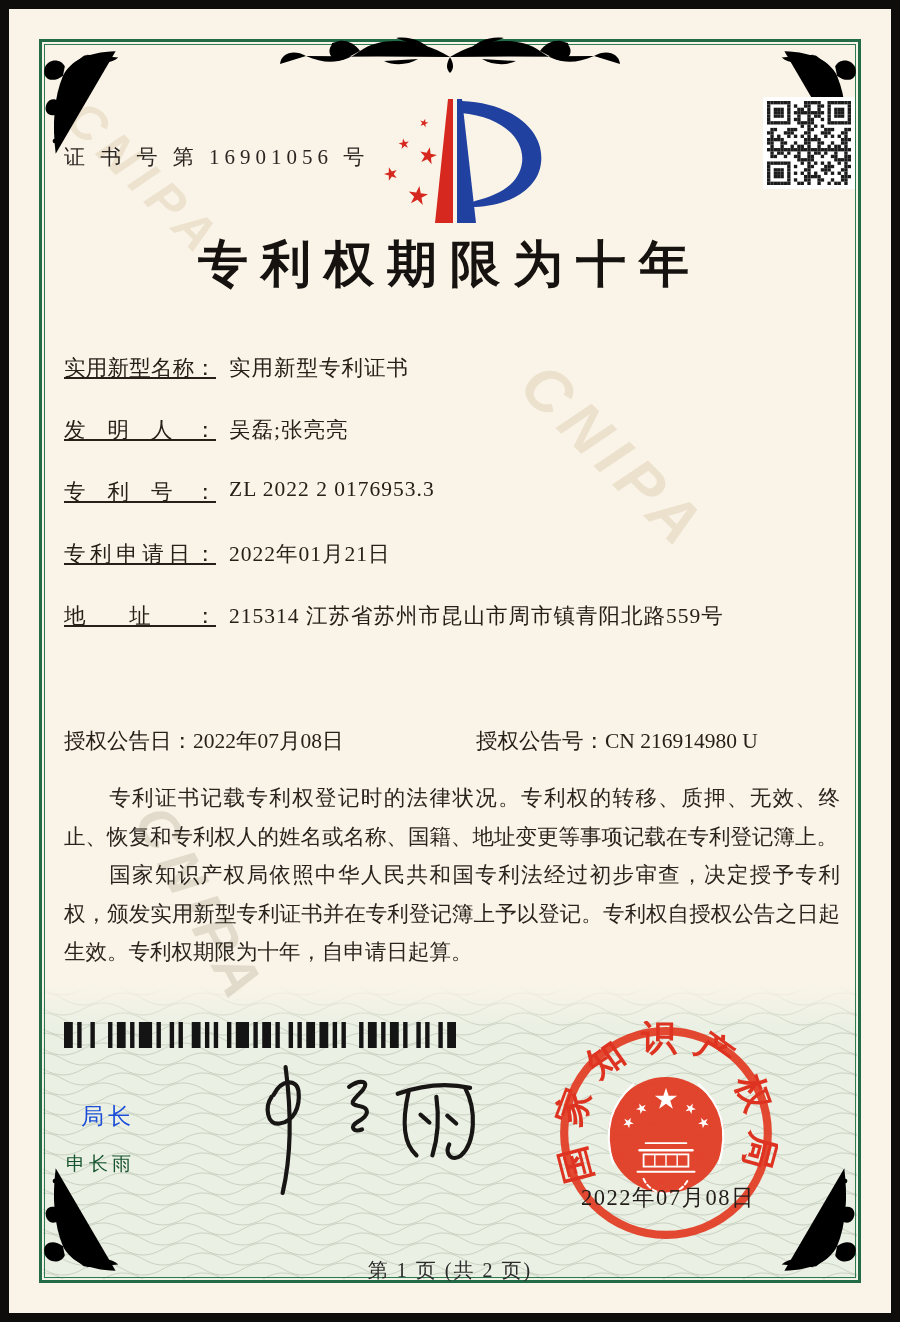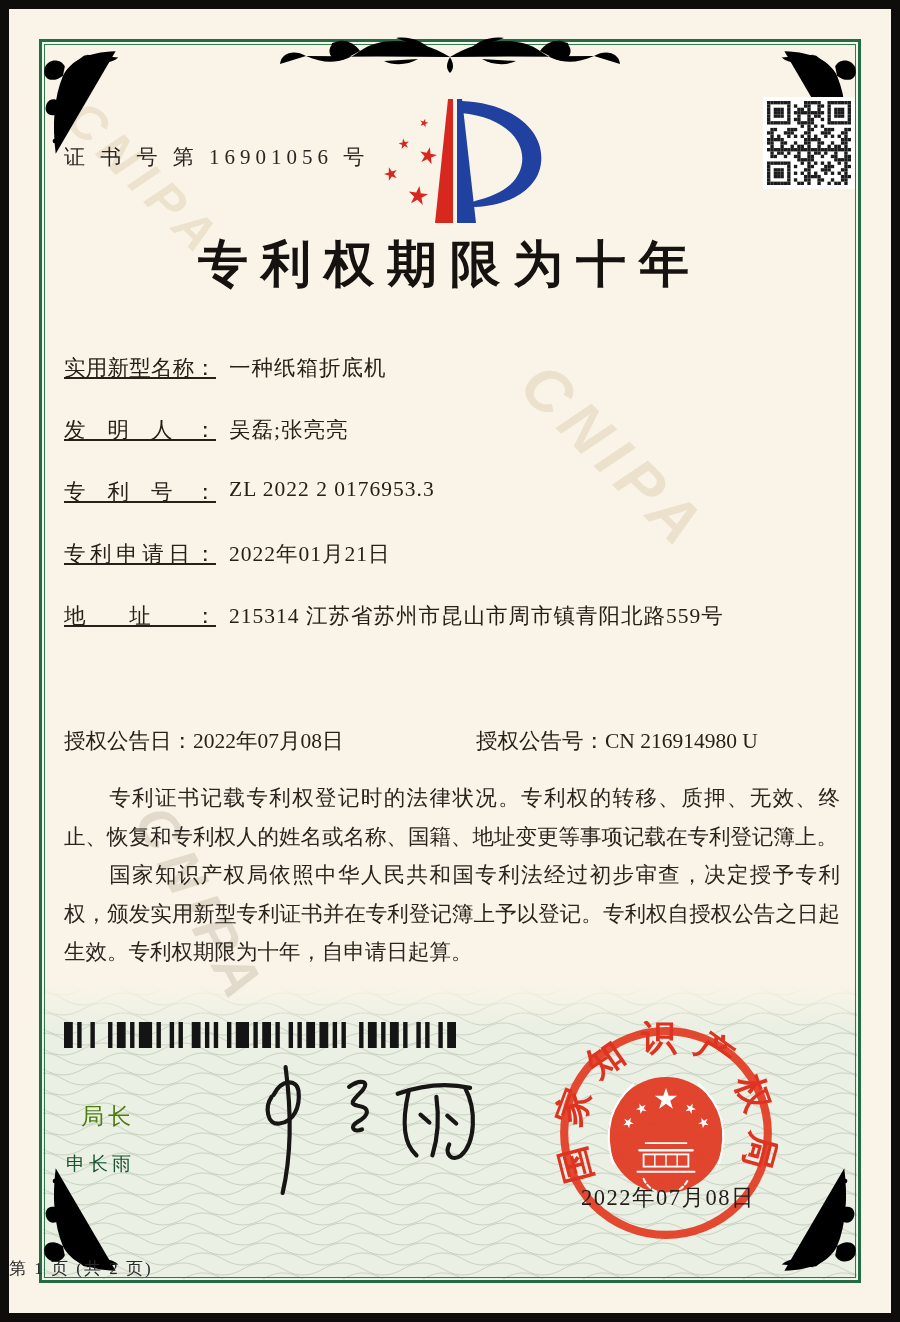--- a/index.html
+++ b/index.html
@@ -49,32 +49,32 @@
   .grant{position:absolute;left:55px;top:717px;font-size:21.5px;color:#262018;z-index:4;white-space:nowrap;}
   .grant .g2{position:absolute;left:412px;top:0;}
 
   .paras{position:absolute;left:55px;top:770px;width:776px;font-size:21.5px;line-height:38.5px;
          color:#2a241e;z-index:4;text-align:justify;}
   .paras p{margin:0;text-indent:2.1em;}
 
   .barcode{position:absolute;left:55px;top:1013px;width:392px;height:26px;z-index:4;}
   .barcode rect{fill:#141414;}
 
-  .sig-role{position:absolute;left:72px;top:1092px;font-size:23px;color:#4d7c0f;z-index:4;
+  .sig-role{position:absolute;left:72px;top:1092px;font-size:23px;color:#1d4ed8;z-index:4;
             font-family:Liberation Serif, serif;letter-spacing:4px;}
   .sig-name{position:absolute;left:57px;top:1142px;font-size:19px;color:#14532d;z-index:4;
             font-family:"Liberation Sans","DejaVu Sans",sans-serif;letter-spacing:4px;}
   .sig-script{position:absolute;left:225px;top:1050px;width:248px;height:142px;z-index:6;}
   .sig-script path{stroke:#181614;stroke-width:4.2;fill:none;stroke-linecap:round;stroke-linejoin:round;}
 
   .seal{position:absolute;left:545px;top:1012px;width:224px;height:224px;z-index:5;}
   .seal-date{position:absolute;left:572px;top:1173px;font-size:22.5px;letter-spacing:1.5px;color:#221d19;
              z-index:6;white-space:nowrap;font-weight:500;}
 
-  .footer{position:absolute;left:0;width:100%;top:1248px;text-align:left;font-size:17px;
+  .footer{position:absolute;left:0;width:100%;top:1248px;text-align:center;font-size:20px;
           letter-spacing:2px;color:#2a2a2a;z-index:4;}
   .hidden-defs{position:absolute;width:0;height:0;}
 </style>
 </head>
 <body>
 
 <svg class="hidden-defs" aria-hidden="true">
   <defs>
     <path id="st" d="M0,-10 L2.245,-3.09 L9.511,-3.09 L3.633,1.18 L5.878,8.09 L0,3.82 L-5.878,8.09 L-3.633,1.18 L-9.511,-3.09 L-2.245,-3.09 Z"></path>
     <g id="flr">
@@ -502,21 +502,21 @@
           <rect x="10.80" y="86.40" width="3.60" height="3.60"></rect>
           <rect x="14.40" y="86.40" width="3.60" height="3.60"></rect>
           <rect x="18.00" y="86.40" width="3.60" height="3.60"></rect>
           <rect x="21.60" y="86.40" width="3.60" height="3.60"></rect>
         </svg></div>
 
     <div class="title">专利权期限为十年</div>
 
     <div class="fields">
       <div class="frow">
-        <span class="flabel">实用新型名称：</span><span class="fval">一种纸箱折底机</span>
+        <span class="flabel">实用新型名称：</span><span class="fval">实用新型专利证书</span>
       </div>
       <div class="frow">
         <span class="flabel">发明人：</span><span class="fval">吴磊;张亮亮</span>
       </div>
       <div class="frow">
         <span class="flabel">专利号：</span><span class="fval">ZL 2022 2 0176953.3</span>
       </div>
       <div class="frow">
         <span class="flabel">专利申请日：</span><span class="fval">2022年01月21日</span>
       </div>

